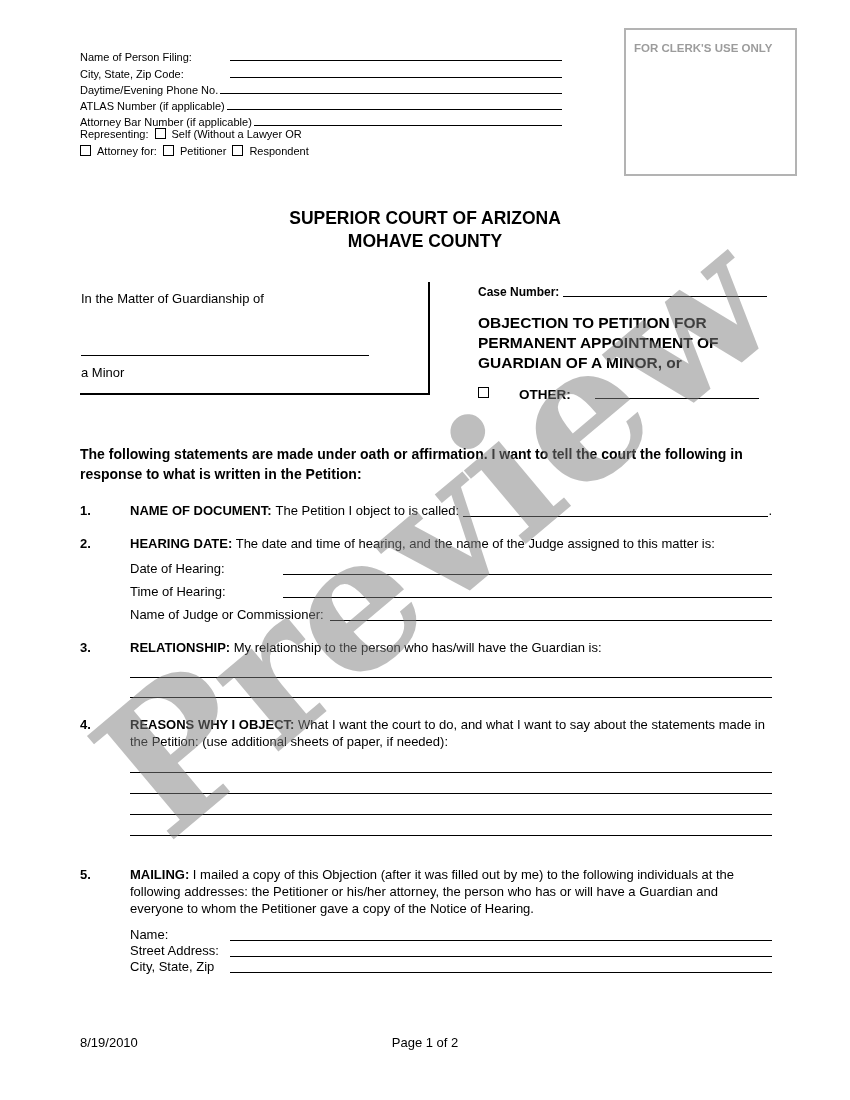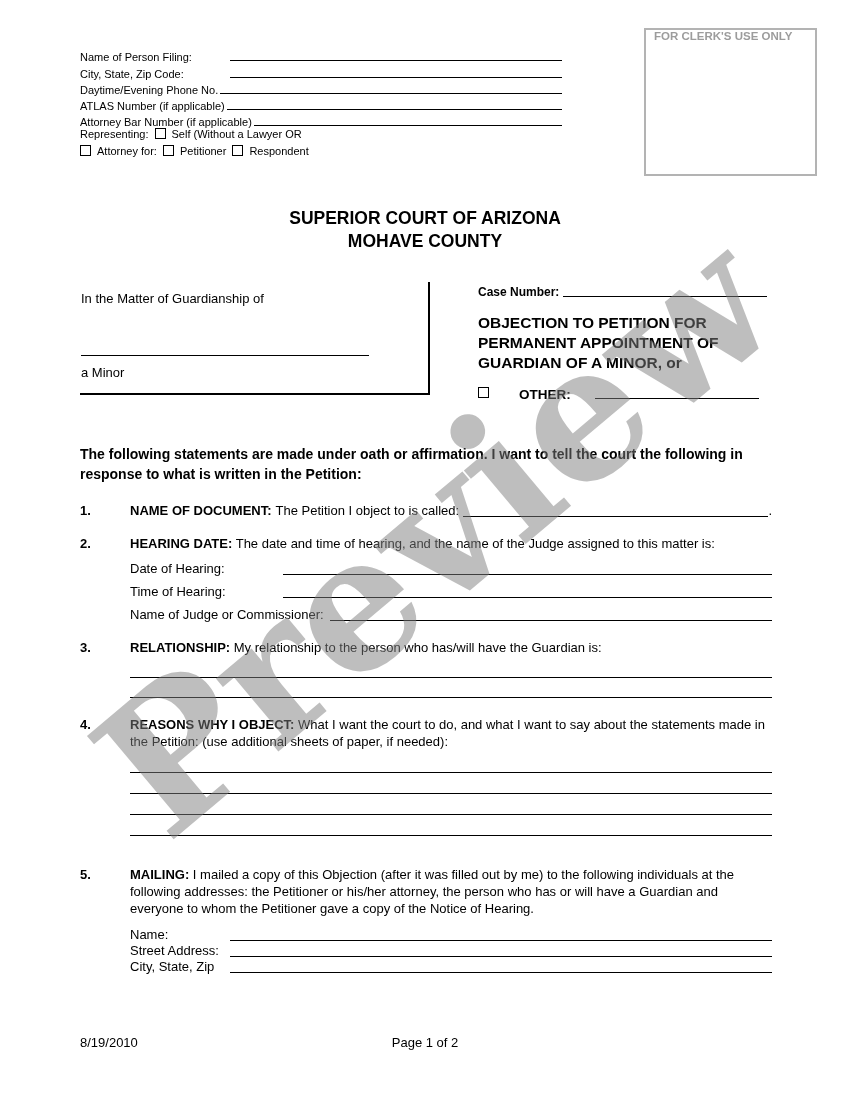--- a/index.html
+++ b/index.html
@@ -27,22 +27,22 @@
   .f-row { display:flex; align-items:flex-end; height:16.3px; white-space:nowrap; }
   .f-label { padding-right:2px; }
   .f-label.fixed { width:150px; padding-right:0; }
   .f-line { flex:1; border-bottom:1px solid #000; margin-bottom:2px; height:12px; }
   .cb { display:inline-block; width:11px; height:11px; border:1.5px solid #000; margin:0 6px 2px 6px; flex:none; background:#fff; }
   .checks { align-items:flex-start; height:16.5px; }
 
   
   .clerk-box {
     position:absolute; top:28px; left:624px; width:173px; height:148px;
-    border:2px solid #b3b3b3; padding:0 8px;
-    color:#9c9c9c; font-weight:bold; font-size:11.5px;margin-left:20px;
+    border:2px solid #b3b3b3; padding:12px 8px;
+    color:#9c9c9c; font-weight:bold; font-size:11.5px;
   }
 
   
   .court-title { position:absolute; top:207px; left:0; width:850px; text-align:center;
     font-weight:bold; font-size:17.5px; line-height:23px; }
 
   
   .caption { position:absolute; top:282px; left:80px; width:695px; display:flex; font-size:13px; }
   .caption-left {
     position:relative; width:350px; height:113px; flex:none;

